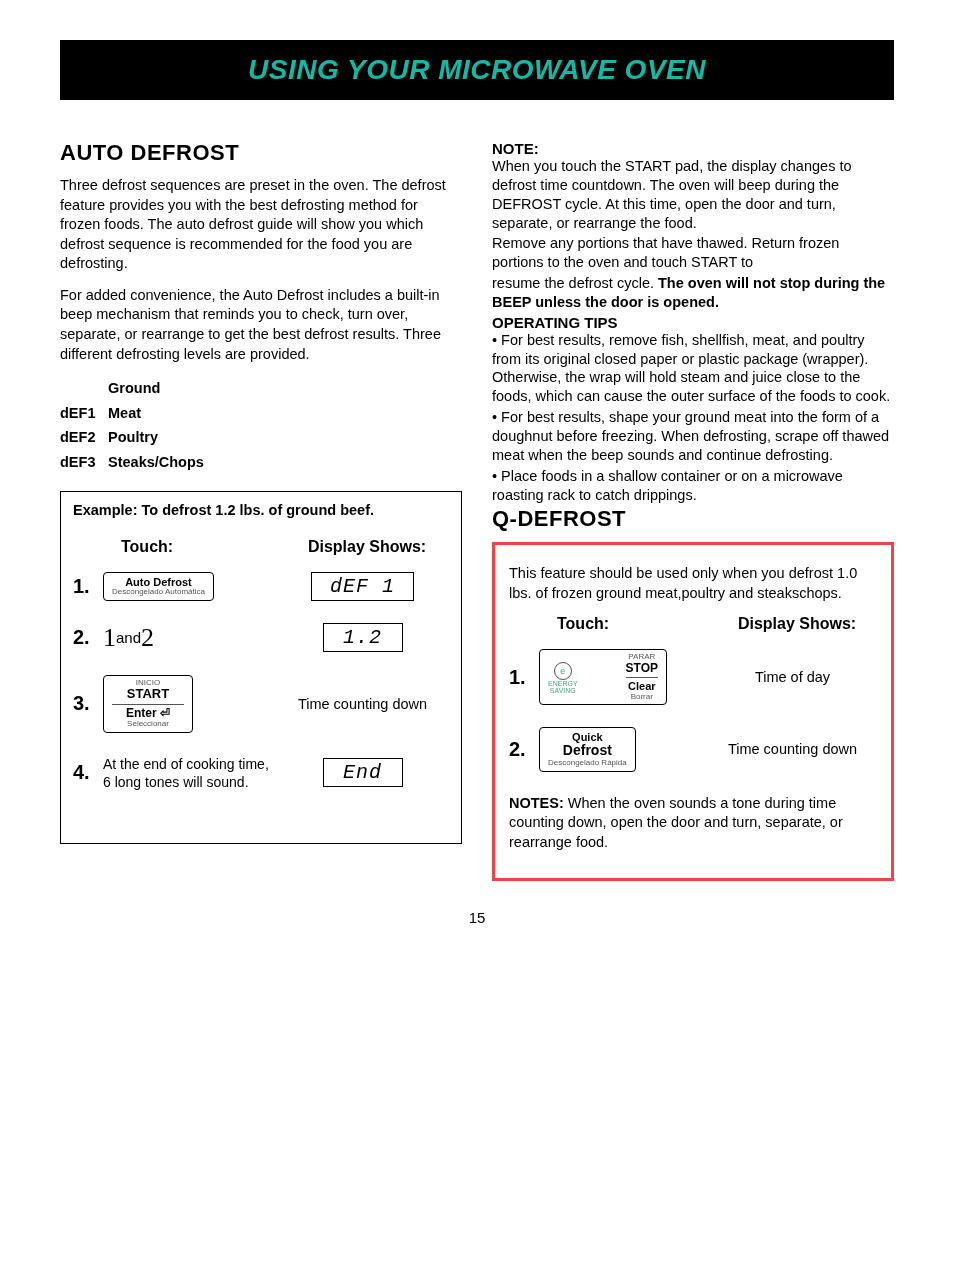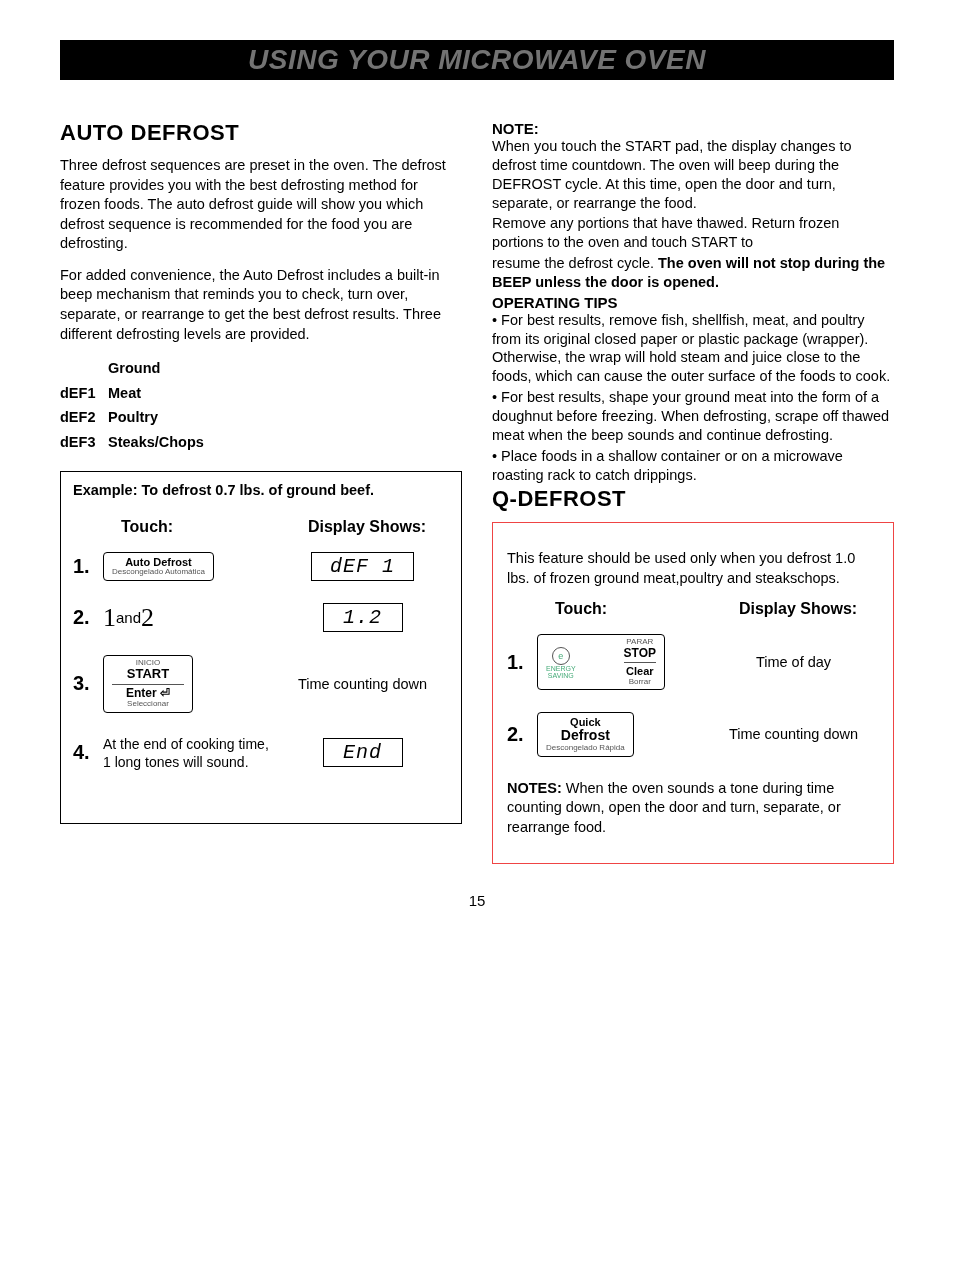--- a/index.html
+++ b/index.html
@@ -6,26 +6,26 @@
   body {
     font-family: Arial, Helvetica, sans-serif;
     margin: 0;
     padding: 40px 60px;
     width: 954px;
     color: #000;
     background: #fff;
   }
   .banner {
     background: #000;
-    color: #737373;
+    color: #14b8a6;
     text-align: center;
     font-style: italic;
     font-weight: bold;
     font-size: 28px;
-    padding: 4px 0;
+    padding: 14px 0;
     font-family: Arial, Helvetica, sans-serif;
     letter-spacing: 0.5px;
   }
   .columns {
     display: flex;
     gap: 30px;
     margin-top: 40px;
   }
   .col { flex: 1; }
   h2 {
@@ -70,22 +70,22 @@
     font-style: italic;
     font-size: 20px;
     letter-spacing: 1px;
     min-width: 80px;
     text-align:center;
   }
   .note-label { font-weight: bold; font-size: 15px; }
   .tips-label { font-weight: bold; font-size: 15px; }
   .tight { line-height: 1.3; margin-bottom: 2px; }
   .qbox {
-    border: 1px solid #ef4444;
-    padding: 26px 14px 14px 14px;
+    border: 3px solid #ef4444;
+    padding: 19px 14px 14px 14px;
     font-size: 14.5px;
   }
   .eco {
     border:1px solid #555; border-radius:50%; width:18px; height:18px; display:inline-flex;
     align-items:center; justify-content:center; font-size:9px; color:#4a7;
   }
   .energy { font-size:7px; color:#4a7; line-height:1; }
   .twoicon { display:flex; gap:6px; align-items:center; justify-content:center;}
   .page-num { text-align:center; font-size:15px; margin-top:28px;}
   .numtext .big { font-size:26px; font-family:'Times New Roman',serif; }
@@ -104,21 +104,21 @@
     <p>Three defrost sequences are preset in the oven. The defrost feature provides you with the best defrosting method for frozen foods. The auto defrost guide will show you which defrost sequence is recommended for the food you are defrosting.</p>
     <p>For added convenience, the Auto Defrost includes a built-in beep mechanism that reminds you to check, turn over, separate, or rearrange to get the best defrost results. Three different defrosting levels are provided.</p>
 
     <div class="def-list">
       <div><span>dEF1</span><span>Ground Meat</span></div>
       <div><span>dEF2</span><span>Poultry</span></div>
       <div><span>dEF3</span><span>Steaks/Chops</span></div>
     </div>
 
     <div class="example-box">
-      <div class="example-title">Example: To defrost 0.7 lbs. of ground beef.</div>
+      <div class="example-title">Example: To defrost 1.2 lbs. of ground beef.</div>
       <div class="headers">
         <div class="touch">Touch:</div>
         <div class="disp">Display Shows:</div>
       </div>
 
       <div class="step-row">
         <div class="step-num">1.</div>
         <div class="step-touch">
           <div class="btn">
             <div class="main noborder" style="font-size:11px;">Auto Defrost</div>
@@ -150,21 +150,21 @@
             <div class="main">START</div>
             <div class="sub">Enter ⏎</div>
             <div class="tiny">Seleccionar</div>
           </div>
         </div>
         <div class="step-disp">Time counting down</div>
       </div>
 
       <div class="step-row">
         <div class="step-num">4.</div>
-        <div class="step-touch step-text">At the end of cooking time, 1 long tones will sound.</div>
+        <div class="step-touch step-text">At the end of cooking time, 6 long tones will sound.</div>
         <div class="step-disp">
           <span class="lcd">End</span>
         </div>
       </div>
     </div>
   </div>
 
   <div class="col">
     <div class="note-label">NOTE:</div>
     <p class="tight">When you touch the START pad, the display changes to defrost time countdown. The oven will beep during the DEFROST cycle. At this time, open the door and turn, separate, or rearrange the food.</p>

